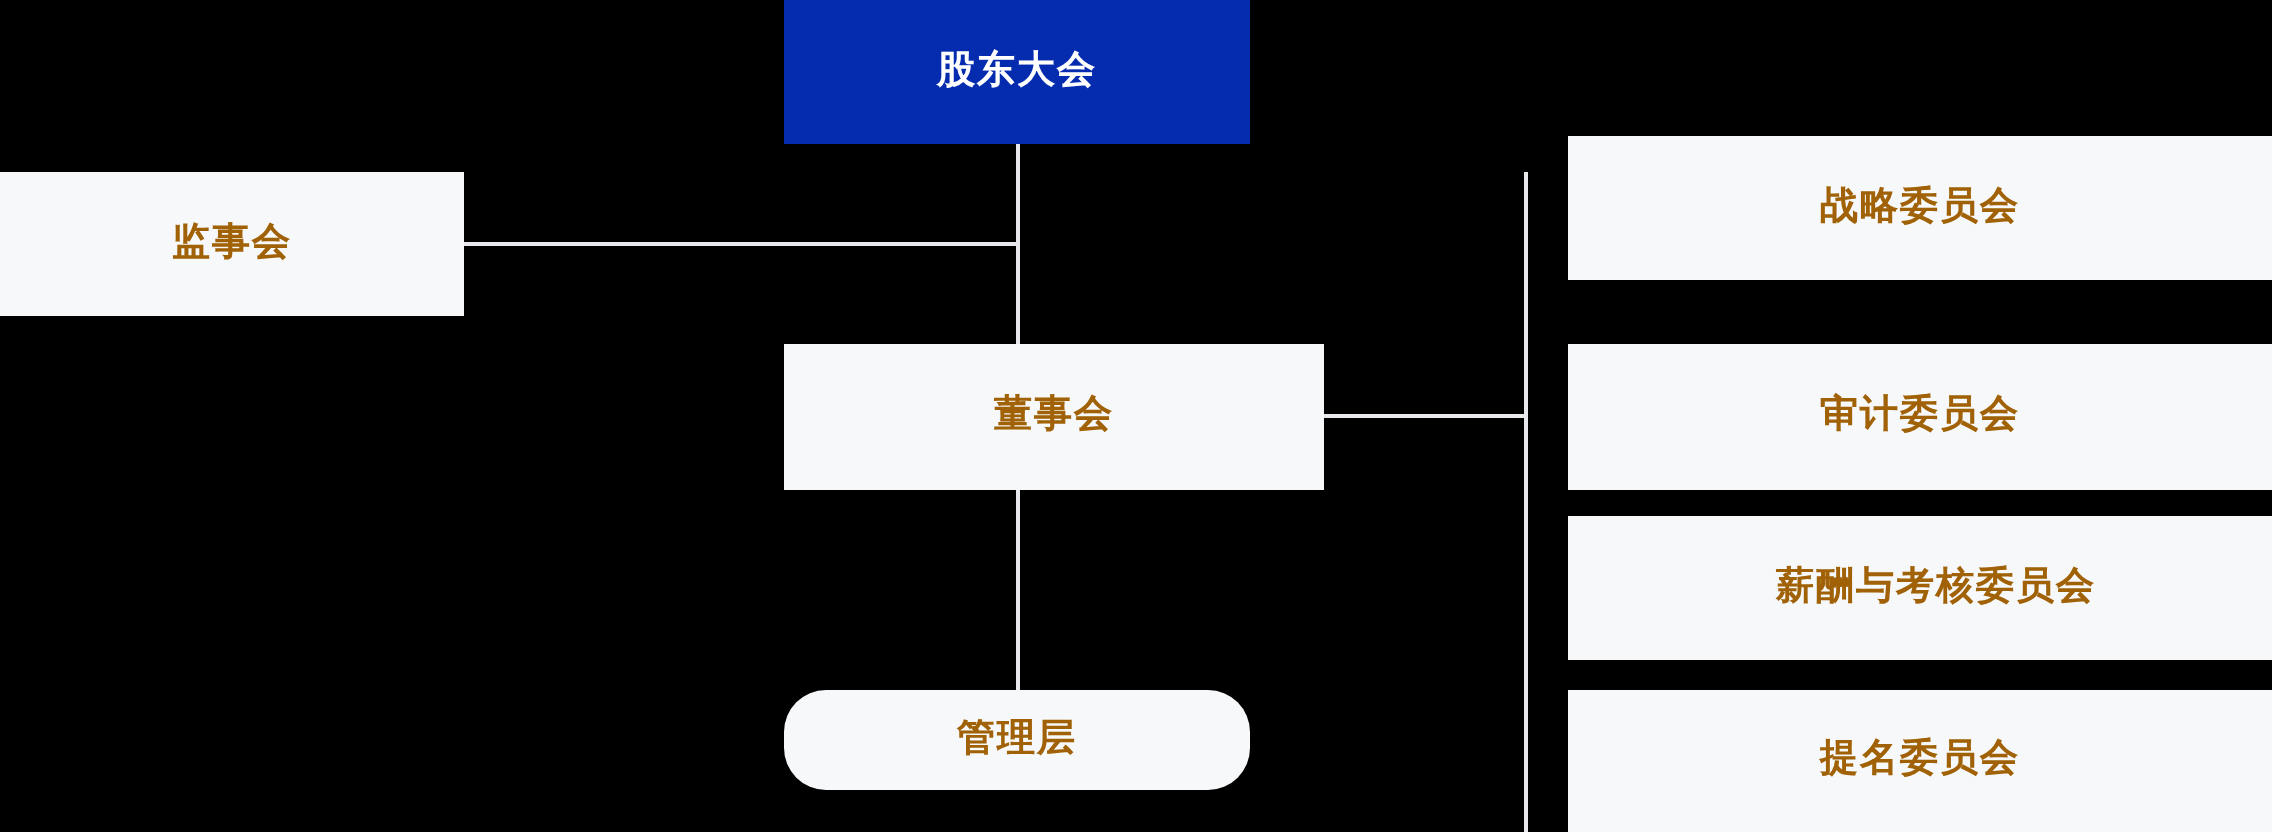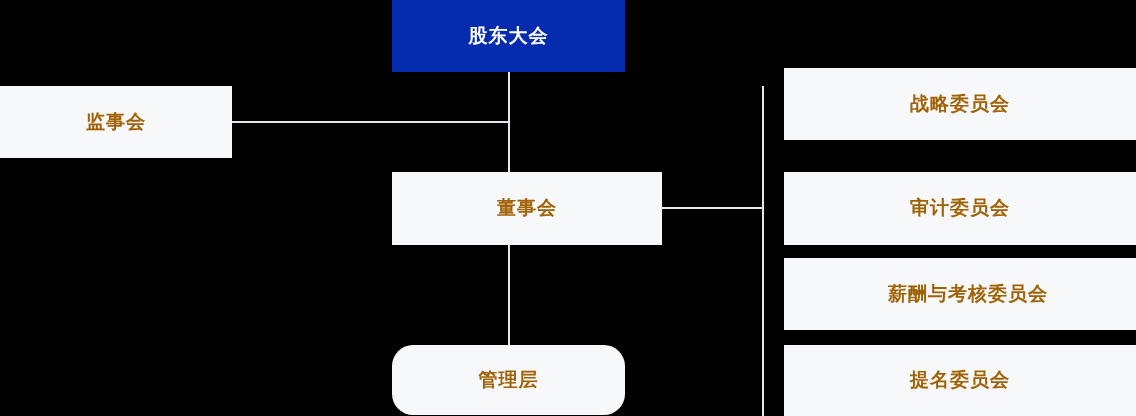--- a/index.html
+++ b/index.html
@@ -65,21 +65,21 @@
   </div>
 
   <div class="node node-light" style="left:0px; top:86px; width:232px; height:72px;">
     <span>监事会</span>
   </div>
 
   <div class="node node-light" style="left:392px; top:172px; width:270px; height:73px;">
     <span>董事会</span>
   </div>
 
-  <div class="node node-light" style="left:392px; top:345px; width:233px; height:70px;border-radius:21px;">
+  <div class="node node-light" style="left:392px; top:345px; width:233px; height:50px;border-radius:21px;">
     <span>管理层</span>
   </div>
 
   <div class="node node-light" style="left:784px; top:68px; width:352px; height:72px;">
     <span>战略委员会</span>
   </div>
 
   <div class="node node-light" style="left:784px; top:172px; width:352px; height:73px;">
     <span>审计委员会</span>
   </div>

